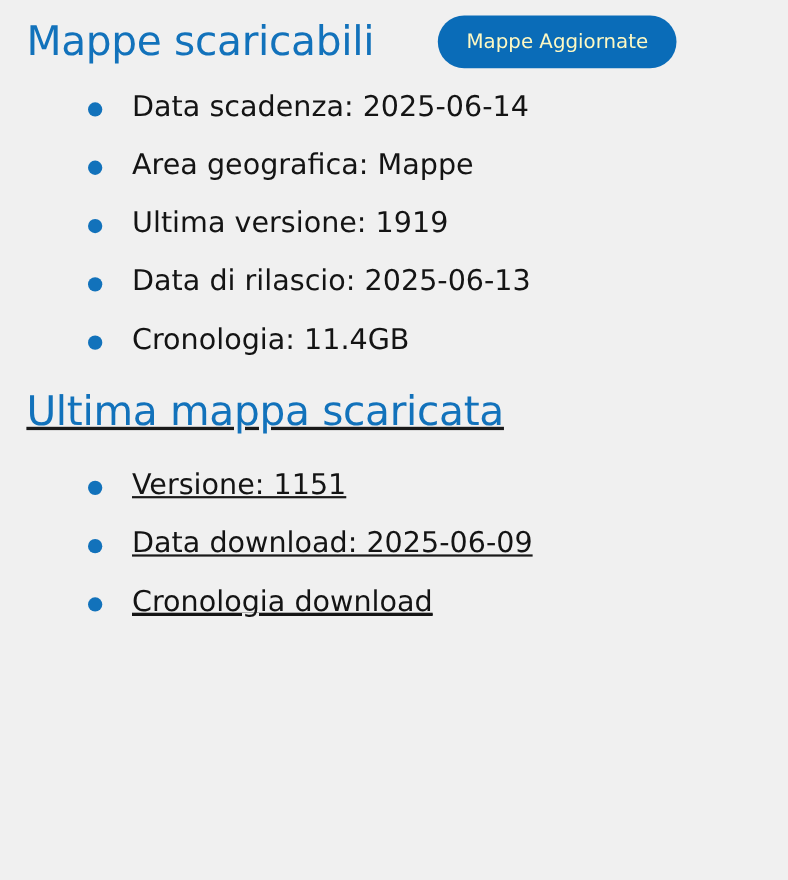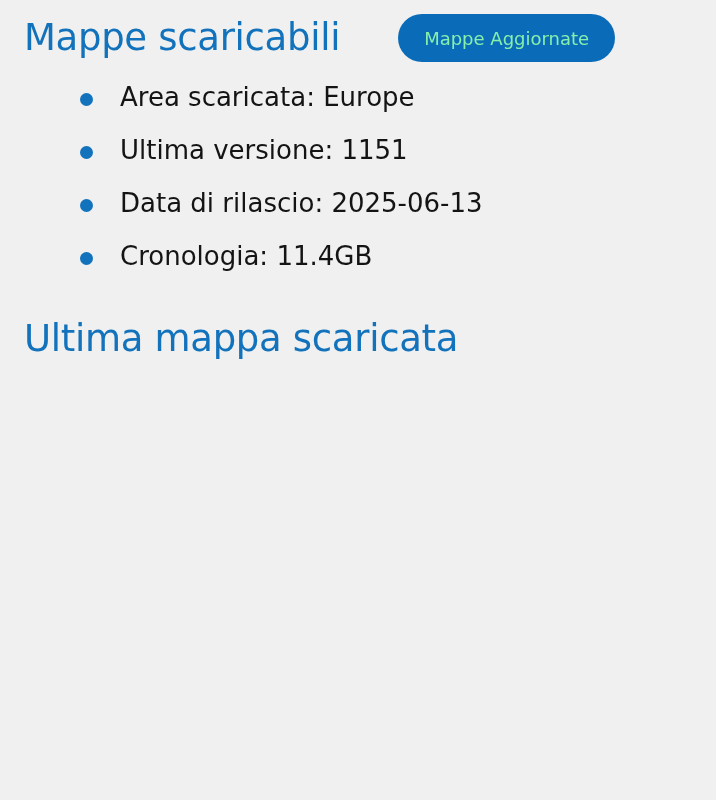--- a/index.html
+++ b/index.html
@@ -34,21 +34,21 @@
     margin: 0;
     padding-top: 14px;
     line-height: 1.2;
     white-space: nowrap;
   }
   .pill-button {
     display: inline-flex;
     align-items: center;
     justify-content: center;
     background: #0a6cb8;
-    color: #86efac;
+    color: #fef9c3;
     border: none;
     border-radius: 26px;
     height: 48px;
     padding: 0 26px;
     font-size: 18px;
     font-family: "DejaVu Sans", sans-serif;
     white-space: nowrap;
     cursor: pointer;
     margin-top: 14px;
   }
@@ -70,21 +70,22 @@
     content: "";
     position: absolute;
     left: 0;
     top: 9px;
     width: 13px;
     height: 13px;
     border-radius: 50%;
     background: #1272bb;
   }
   .section-two {
-    margin-top: 48px;
+    margin-top: 30px;
+    text-decoration: underline;
   }
   .section-two .section-title {
     padding-top: 0;
   }
   .section-two ul.info-list {
     margin-top: 32px;
   }
   .link-item {
     text-decoration: underline;
     text-underline-offset: 3px;
@@ -96,24 +97,30 @@
 <body>
 
 <div class="page">
 
   <div class="section-header">
     <h1 class="section-title">Mappe scaricabili</h1>
     <button class="pill-button">Mappe Aggiornate</button>
   </div>
 
   <ul class="info-list">
-    <li>Area scaricata: Europe</li>
-    <li>Ultima versione: 1151</li>
+    <li>Data scadenza: 2025-06-14</li>
+    <li>Area geografica: Mappe</li>
+    <li>Ultima versione: 1919</li>
     <li>Data di rilascio: 2025-06-13</li>
     <li>Cronologia: 11.4GB</li>
   </ul>
 
   <div class="section-two">
     <h1 class="section-title">Ultima mappa scaricata</h1>
 
+    <ul class="info-list">
+      <li>Versione: 1151</li>
+      <li>Data download: 2025-06-09</li>
+      <li><span class="link-item">Cronologia download</span></li>
+    </ul>
   </div>
 
 </div>
 
 </body></html>

